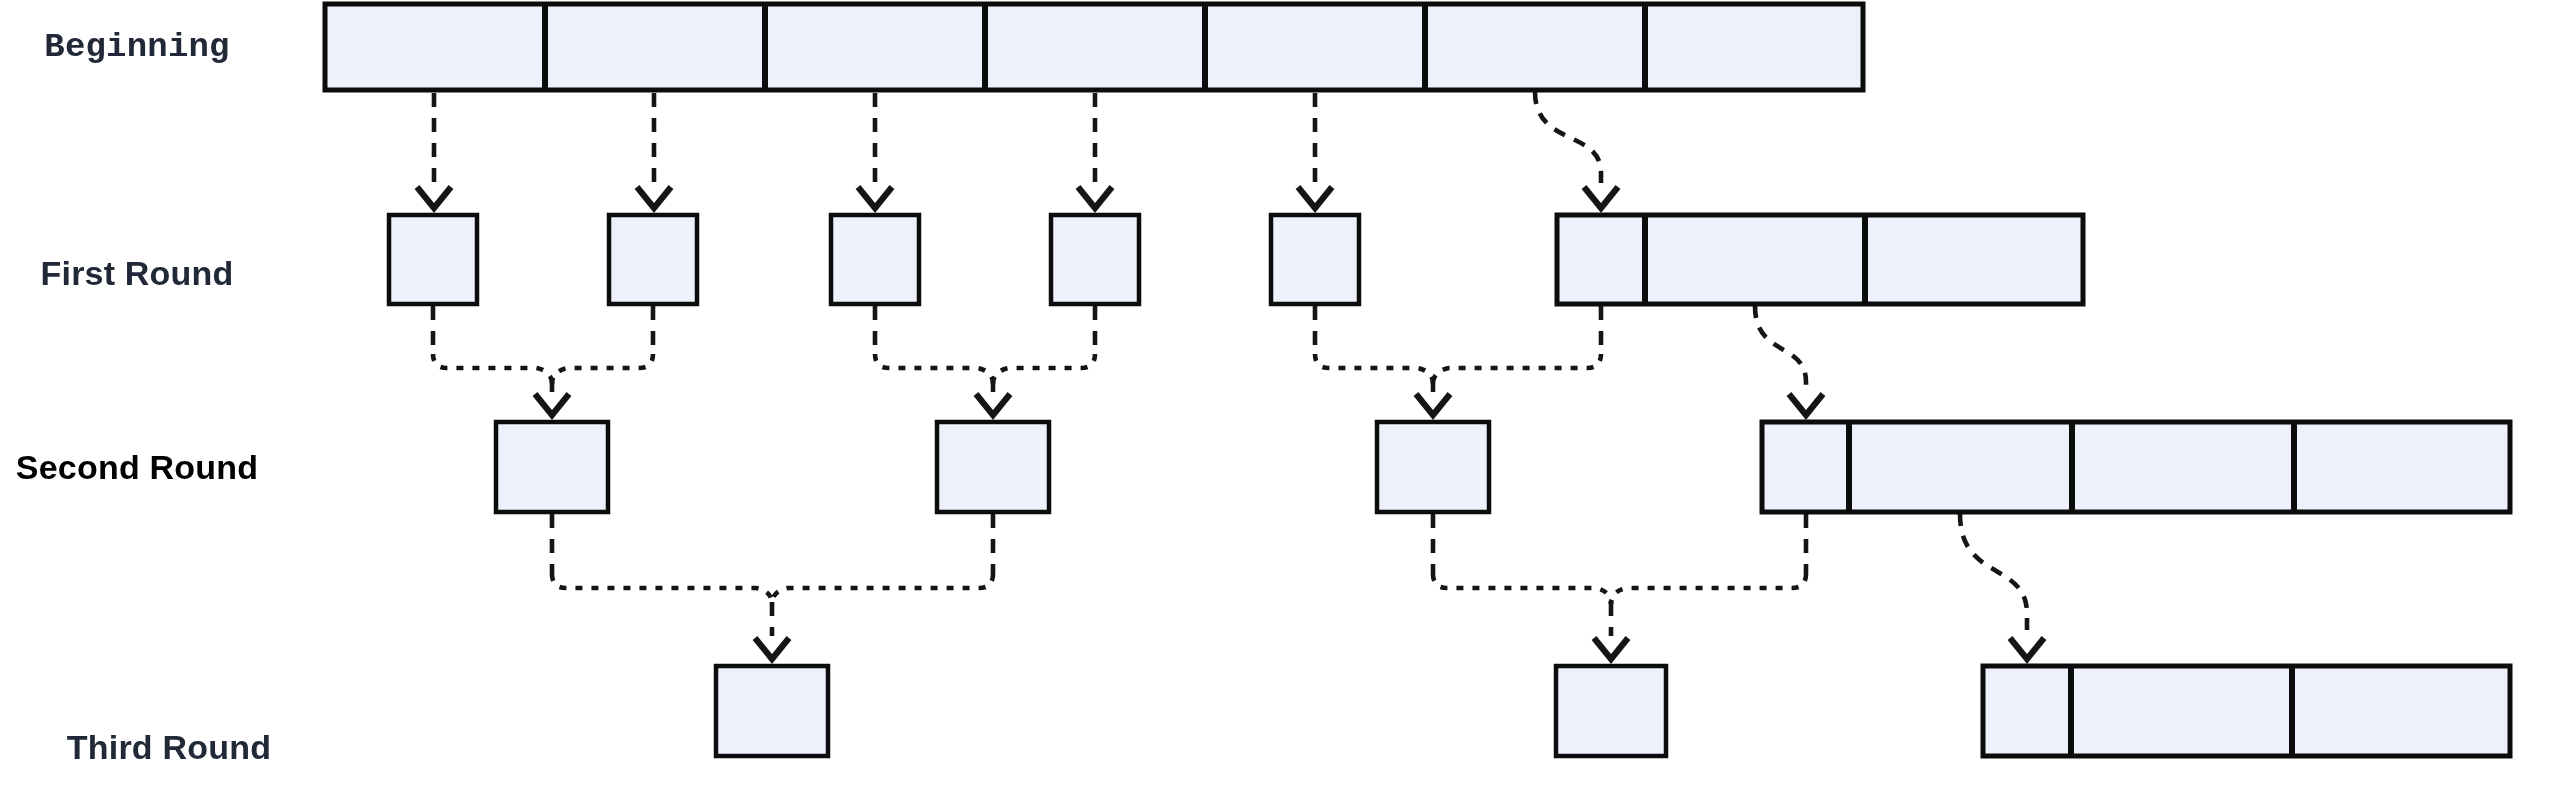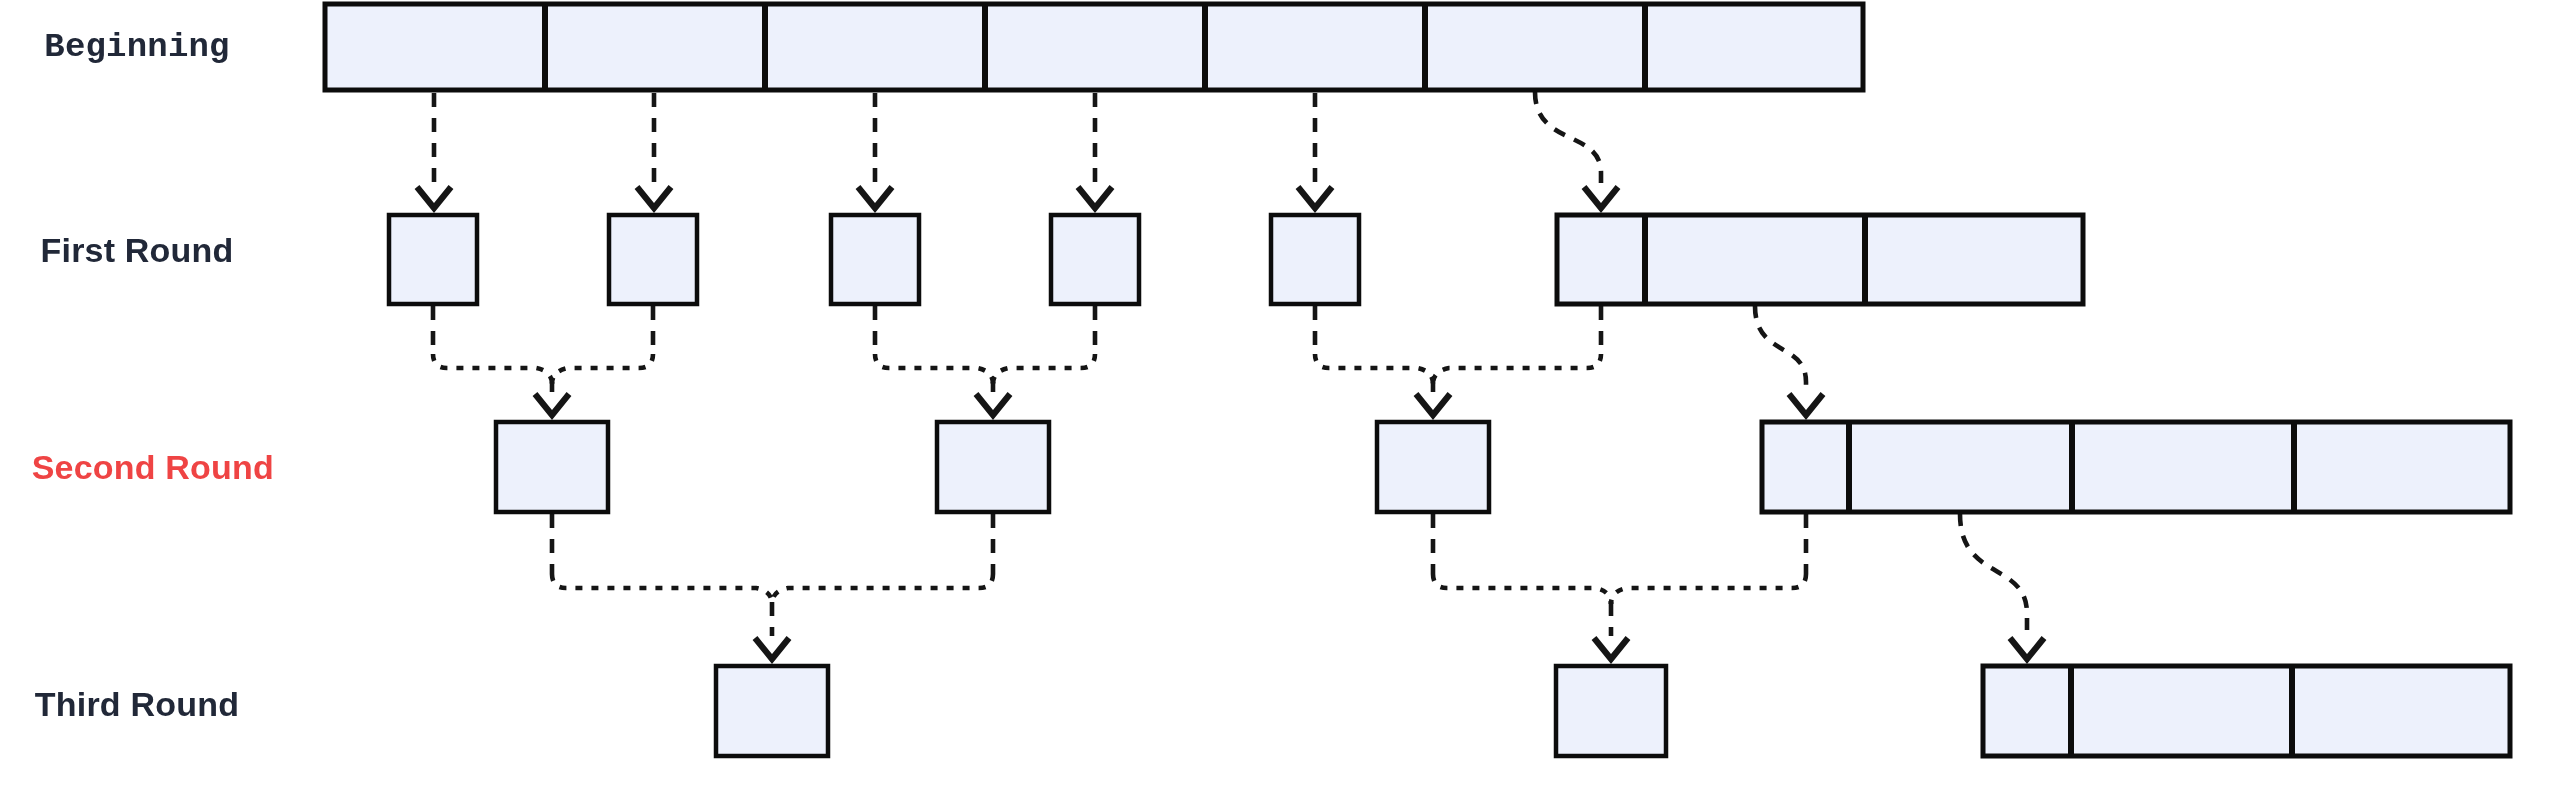--- a/index.html
+++ b/index.html
@@ -4,23 +4,23 @@
 <style>
   html,body{margin:0;padding:0;width:2560px;height:792px;background:#ffffff;overflow:hidden;}
   .stage{position:relative;width:2560px;height:792px;}
   #diagram-svg{position:absolute;left:0;top:0;width:2560px;height:792px;}
   .row-label{
     position:absolute;left:0;width:274px;text-align:center;
     font-family:"Liberation Sans",sans-serif;font-weight:700;font-size:34px;
     line-height:36px;color:#212838;letter-spacing:.2px;white-space:nowrap;
   }
   .rl-0{top:29px;font-family:Liberation Mono, monospace;}
-  .rl-1{top:232px;}
+  .rl-1{top:255px;}
   .rl-2{top:449px;}
-  .rl-3{top:686px;}
+  .rl-3{top:729px;padding-left:32px;}
 </style>
 </head>
 <body>
 
 <div class="stage">
   <svg id="diagram-svg" viewBox="0 0 2560 792">
       <path d="M 434 93 L 434 185" fill="none" stroke="#151515" stroke-width="4.6" stroke-dasharray="14,11" stroke-linecap="butt"></path>
       <polyline points="417,187 434,208 451,187" fill="none" stroke="#151515" stroke-width="6.2" stroke-linejoin="miter" stroke-linecap="butt"></polyline>
       <path d="M 654 93 L 654 185" fill="none" stroke="#151515" stroke-width="4.6" stroke-dasharray="14,11" stroke-linecap="butt"></path>
       <polyline points="637,187 654,208 671,187" fill="none" stroke="#151515" stroke-width="6.2" stroke-linejoin="miter" stroke-linecap="butt"></polyline>
@@ -89,15 +89,15 @@
       <line x1="2072" y1="422" x2="2072" y2="512" stroke="#0c0c0c" stroke-width="6"></line>
       <line x1="2294" y1="422" x2="2294" y2="512" stroke="#0c0c0c" stroke-width="6"></line>
       <rect x="716" y="666" width="112" height="90" fill="#edf1fc" stroke="#0c0c0c" stroke-width="4.5"></rect>
       <rect x="1556" y="666" width="110" height="90" fill="#edf1fc" stroke="#0c0c0c" stroke-width="4.5"></rect>
       <rect x="1983" y="666" width="527" height="90" fill="#edf1fc" stroke="#0c0c0c" stroke-width="5"></rect>
       <line x1="2071" y1="666" x2="2071" y2="756" stroke="#0c0c0c" stroke-width="6"></line>
       <line x1="2292" y1="666" x2="2292" y2="756" stroke="#0c0c0c" stroke-width="6"></line>
     </svg>
   <div class="row-label rl-0" style="color: rgb(33, 40, 56);">Beginning</div>
   <div class="row-label rl-1" style="color: rgb(33, 40, 56);">First Round</div>
-  <div class="row-label rl-2" style="color: #ef4444; text-align: right;">Second Round</div>
+  <div class="row-label rl-2" style="color: #000000;">Second Round</div>
   <div class="row-label rl-3" style="color: rgb(33, 40, 56);">Third Round</div>
 </div>
 
 </body></html>

